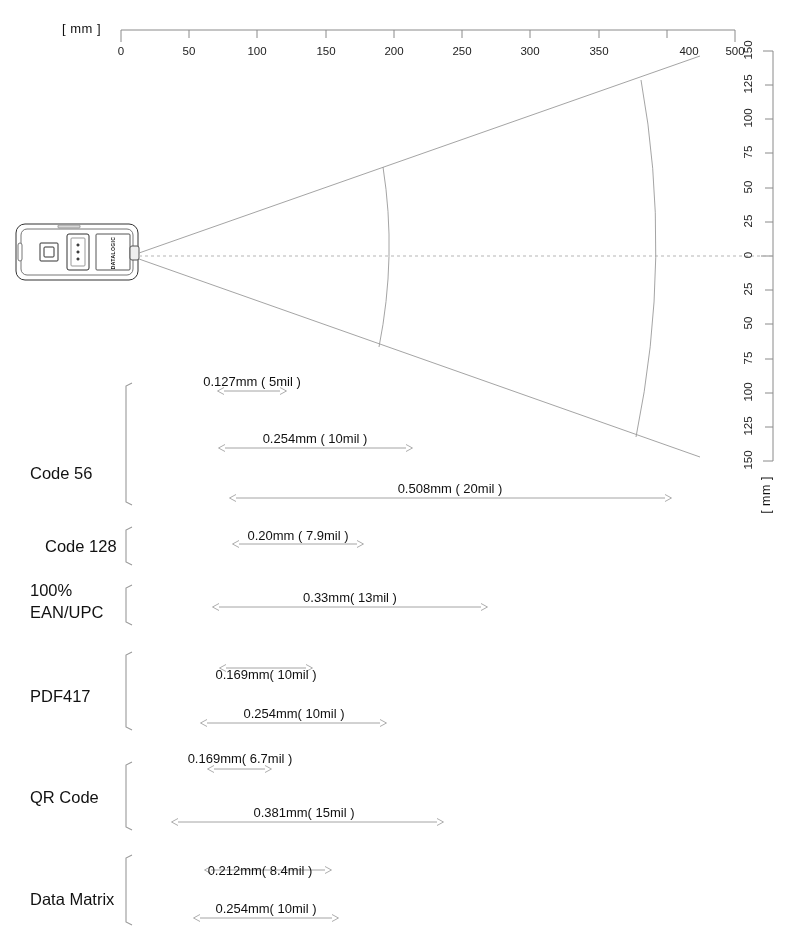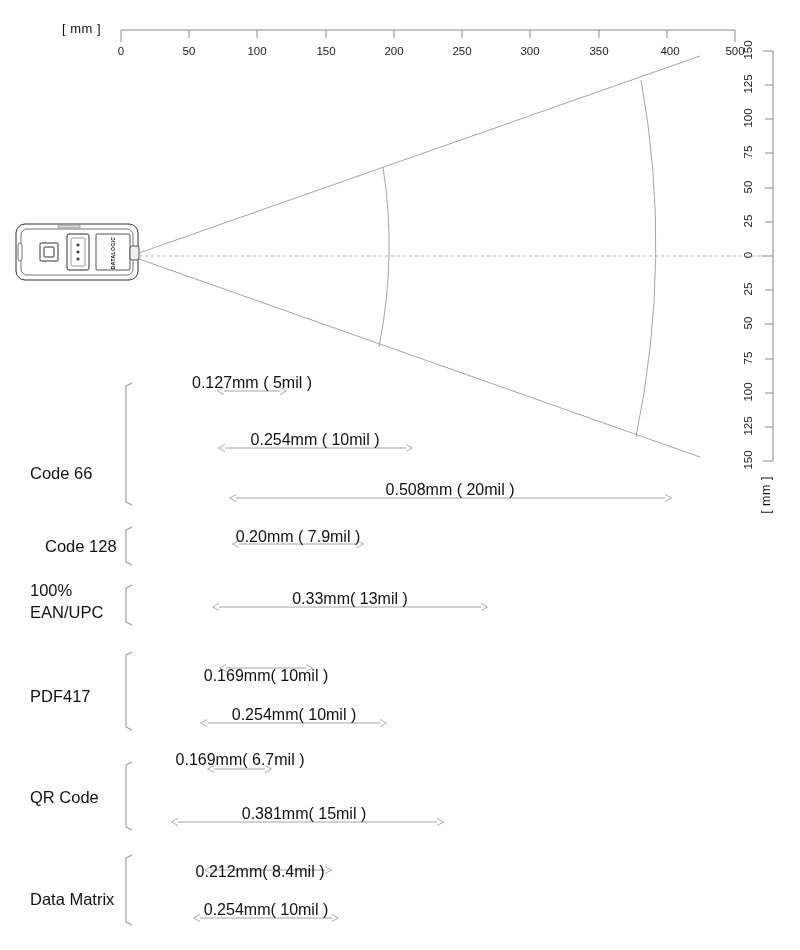--- a/index.html
+++ b/index.html
@@ -18,21 +18,21 @@
              transform-origin:center center;transform:rotate(-90deg);
              width:34px;margin-left:-17px;text-align:center;}
   .vunit-label{position:absolute;font-size:12.5px;color:#111;
                transform-origin:center center;transform:rotate(-90deg);
                width:60px;margin-left:-30px;text-align:center;letter-spacing:.5px;}
 
   
   .fam-label{position:absolute;font-size:16.5px;color:#111;line-height:1.25;}
 
   
-  .dim-cap{position:absolute;font-size:16px;color:#111;white-space:nowrap;
+  .dim-cap{position:absolute;font-size:13px;color:#111;white-space:nowrap;
            text-align:center;transform:translateX(-50%);}
 
   
   .brand{position:absolute;font-size:5px;letter-spacing:.4px;color:#111;
          transform-origin:center center;transform:rotate(-90deg);
          width:40px;margin-left:-20px;text-align:center;font-weight:bold;}
 </style>
 </head>
 <body>
 
@@ -146,42 +146,42 @@
   <div class="unit-label" style="left:62px; top:21px;">[ mm ]</div>
 
   <div class="tick-num" style="left:121px; top:45px;">0</div>
   <div class="tick-num" style="left:189px; top:45px;">50</div>
   <div class="tick-num" style="left:257px; top:45px;">100</div>
   <div class="tick-num" style="left:326px; top:45px;">150</div>
   <div class="tick-num" style="left:394px; top:45px;">200</div>
   <div class="tick-num" style="left:462px; top:45px;">250</div>
   <div class="tick-num" style="left:530px; top:45px;">300</div>
   <div class="tick-num" style="left:599px; top:45px;">350</div>
-  <div class="tick-num" style="left:670px; top:45px;">400</div>
+  <div class="tick-num" style="left:689px; top:45px;">400</div>
   <div class="tick-num" style="left:735px; top:45px;">500</div>
 
   <div class="vtick-num" style="left:748px; top:44px;">150</div>
   <div class="vtick-num" style="left:748px; top:78px;">125</div>
   <div class="vtick-num" style="left:748px; top:112px;">100</div>
   <div class="vtick-num" style="left:748px; top:146px;">75</div>
   <div class="vtick-num" style="left:748px; top:181px;">50</div>
   <div class="vtick-num" style="left:748px; top:215px;">25</div>
   <div class="vtick-num" style="left:748px; top:249px;">0</div>
   <div class="vtick-num" style="left:748px; top:283px;">25</div>
   <div class="vtick-num" style="left:748px; top:317px;">50</div>
   <div class="vtick-num" style="left:748px; top:352px;">75</div>
   <div class="vtick-num" style="left:748px; top:386px;">100</div>
   <div class="vtick-num" style="left:748px; top:420px;">125</div>
   <div class="vtick-num" style="left:748px; top:454px;">150</div>
 
   <div class="vunit-label" style="left:766px; top:488px;">[ mm ]</div>
 
   <div class="brand" style="left:113px; top:250px;">DATALOGIC</div>
 
-  <div class="fam-label" style="left:30px; top:463px;">Code 66</div>
+  <div class="fam-label" style="left:30px; top:463px;">Code 56</div>
 
   <div class="fam-label" style="left:45px; top:536px;">Code 128</div>
 
   <div class="fam-label" style="left:30px; top:580px;">100%</div>
   <div class="fam-label" style="left:30px; top:602px;">EAN/UPC</div>
 
   <div class="fam-label" style="left:30px; top:686px;">PDF417</div>
 
   <div class="fam-label" style="left:30px; top:787px;">QR Code</div>
 

